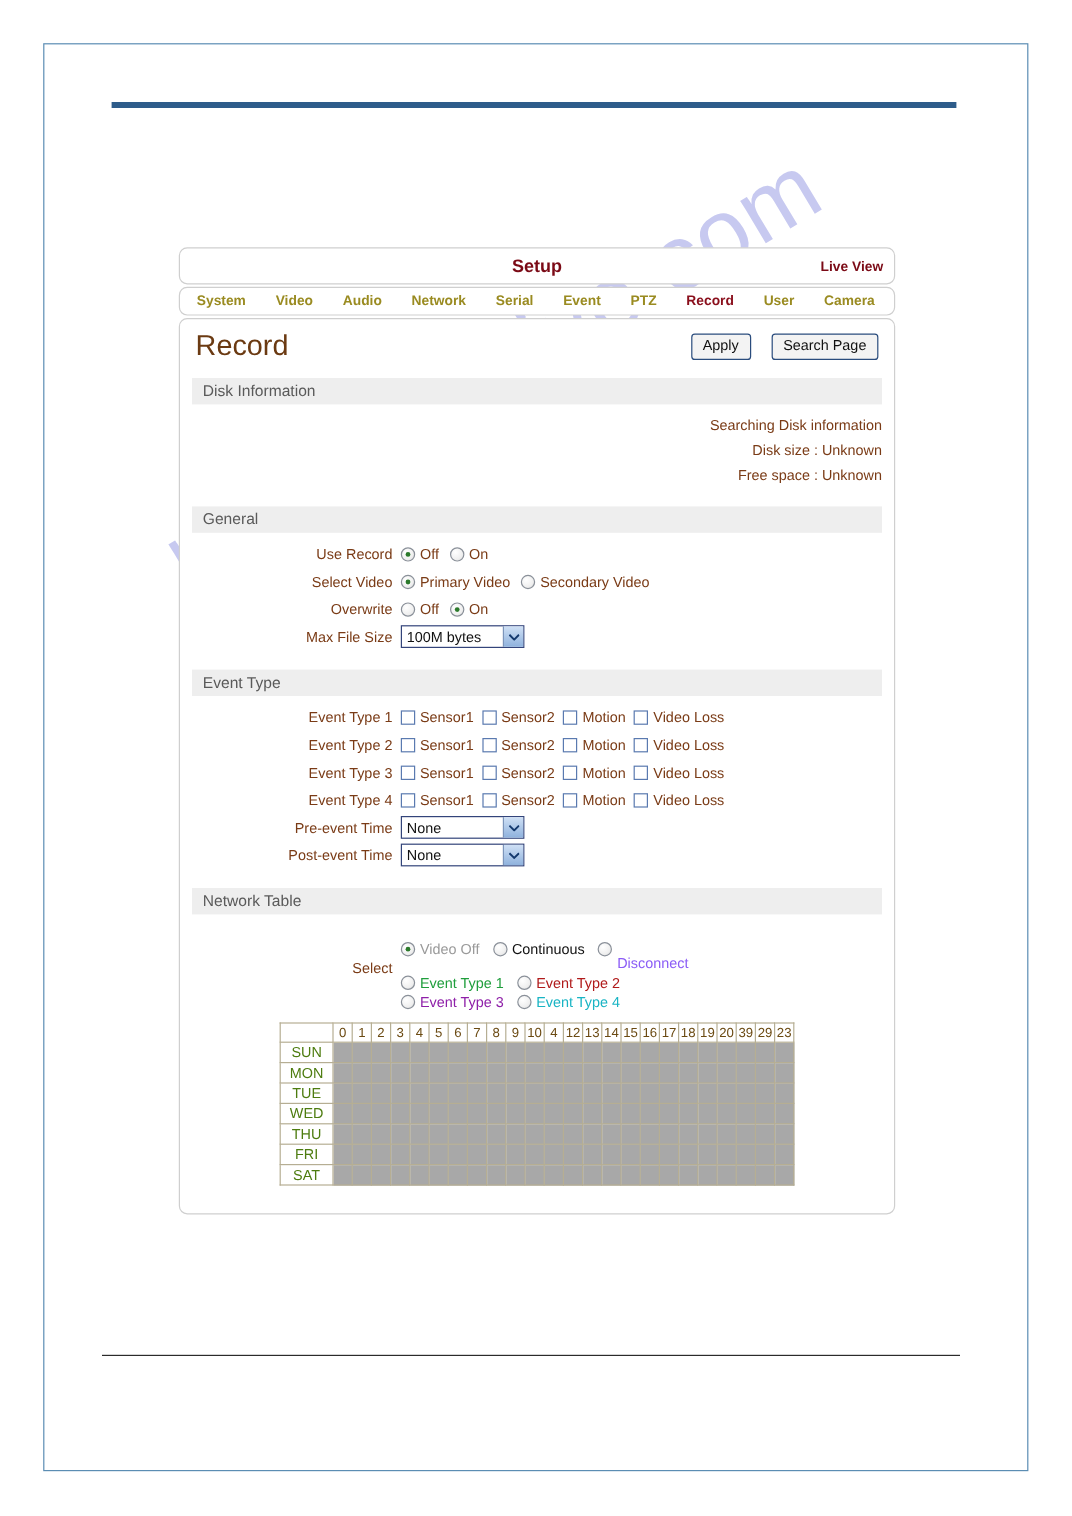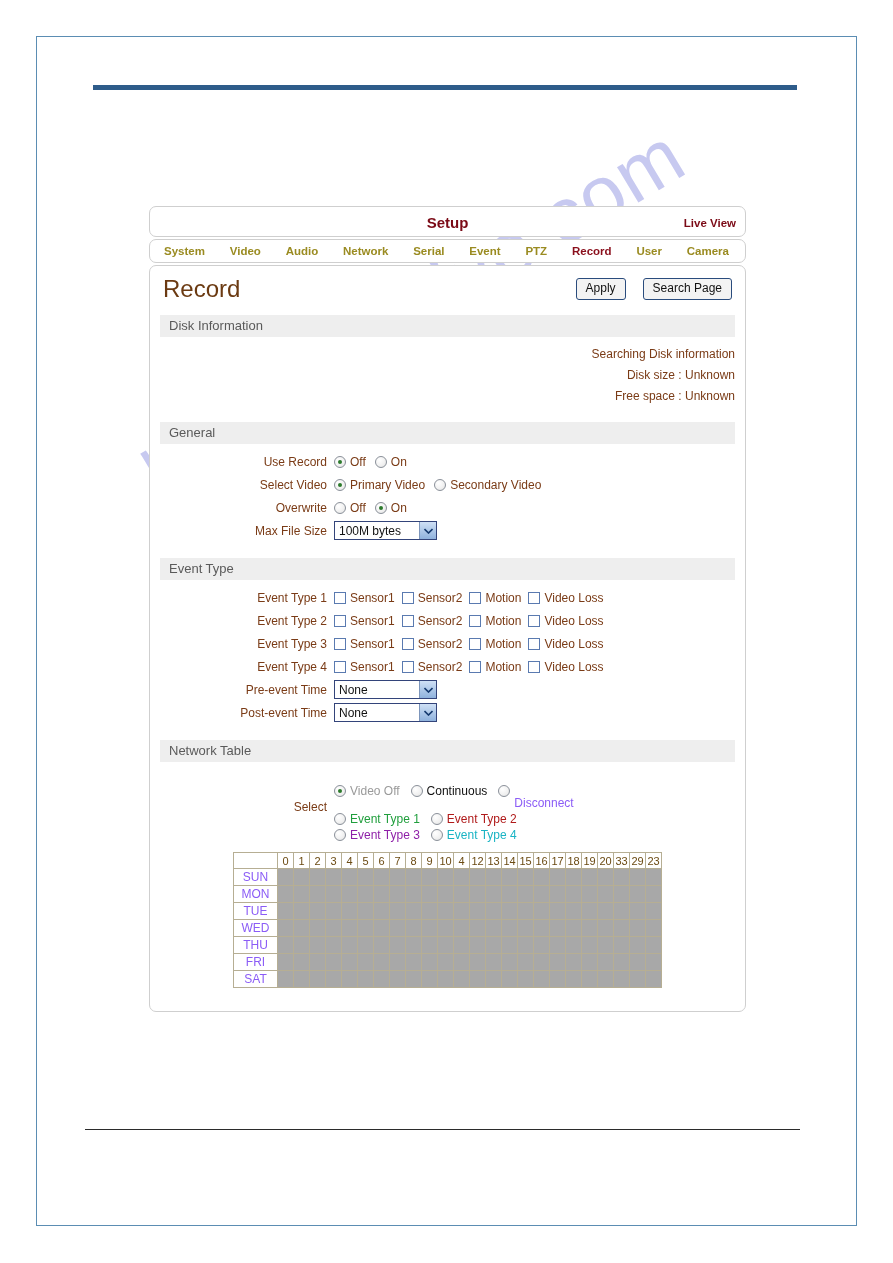--- a/index.html
+++ b/index.html
@@ -280,21 +280,21 @@
     font-weight: normal;
     color: #6b4a12;
     padding: 0;
     text-align: center;
   }
   table.sched th.corner { width: 44px; height: 16px; background:#fff; }
   table.sched th.hr { width: 16px; height: 16px; background: #ffffff; }
   table.sched td.day {
     width: 44px; height: 17px;
     background: #ffffff;
-    color: #8b5cf6;
+    color: #4d7c0f;
     font-size: 12px;
   }
   table.sched td.cell {
     width: 16px; height: 17px;
     background: #a8a8a8;
     cursor: pointer;
   }
 </style>
 </head>
 <body>
@@ -585,21 +585,21 @@
                 <th class="hr">4</th>
                 <th class="hr">12</th>
                 <th class="hr">13</th>
                 <th class="hr">14</th>
                 <th class="hr">15</th>
                 <th class="hr">16</th>
                 <th class="hr">17</th>
                 <th class="hr">18</th>
                 <th class="hr">19</th>
                 <th class="hr">20</th>
-                <th class="hr">33</th>
+                <th class="hr">39</th>
                 <th class="hr">29</th>
                 <th class="hr">23</th>
               </tr>
           </thead>
           <tbody id="sched-body">
               <tr>
                 <td class="day">SUN</td>
                 <td class="cell" style="background: rgb(168, 168, 168);"></td>
                 <td class="cell" style="background: rgb(168, 168, 168);"></td>
                 <td class="cell" style="background: rgb(168, 168, 168);"></td>

